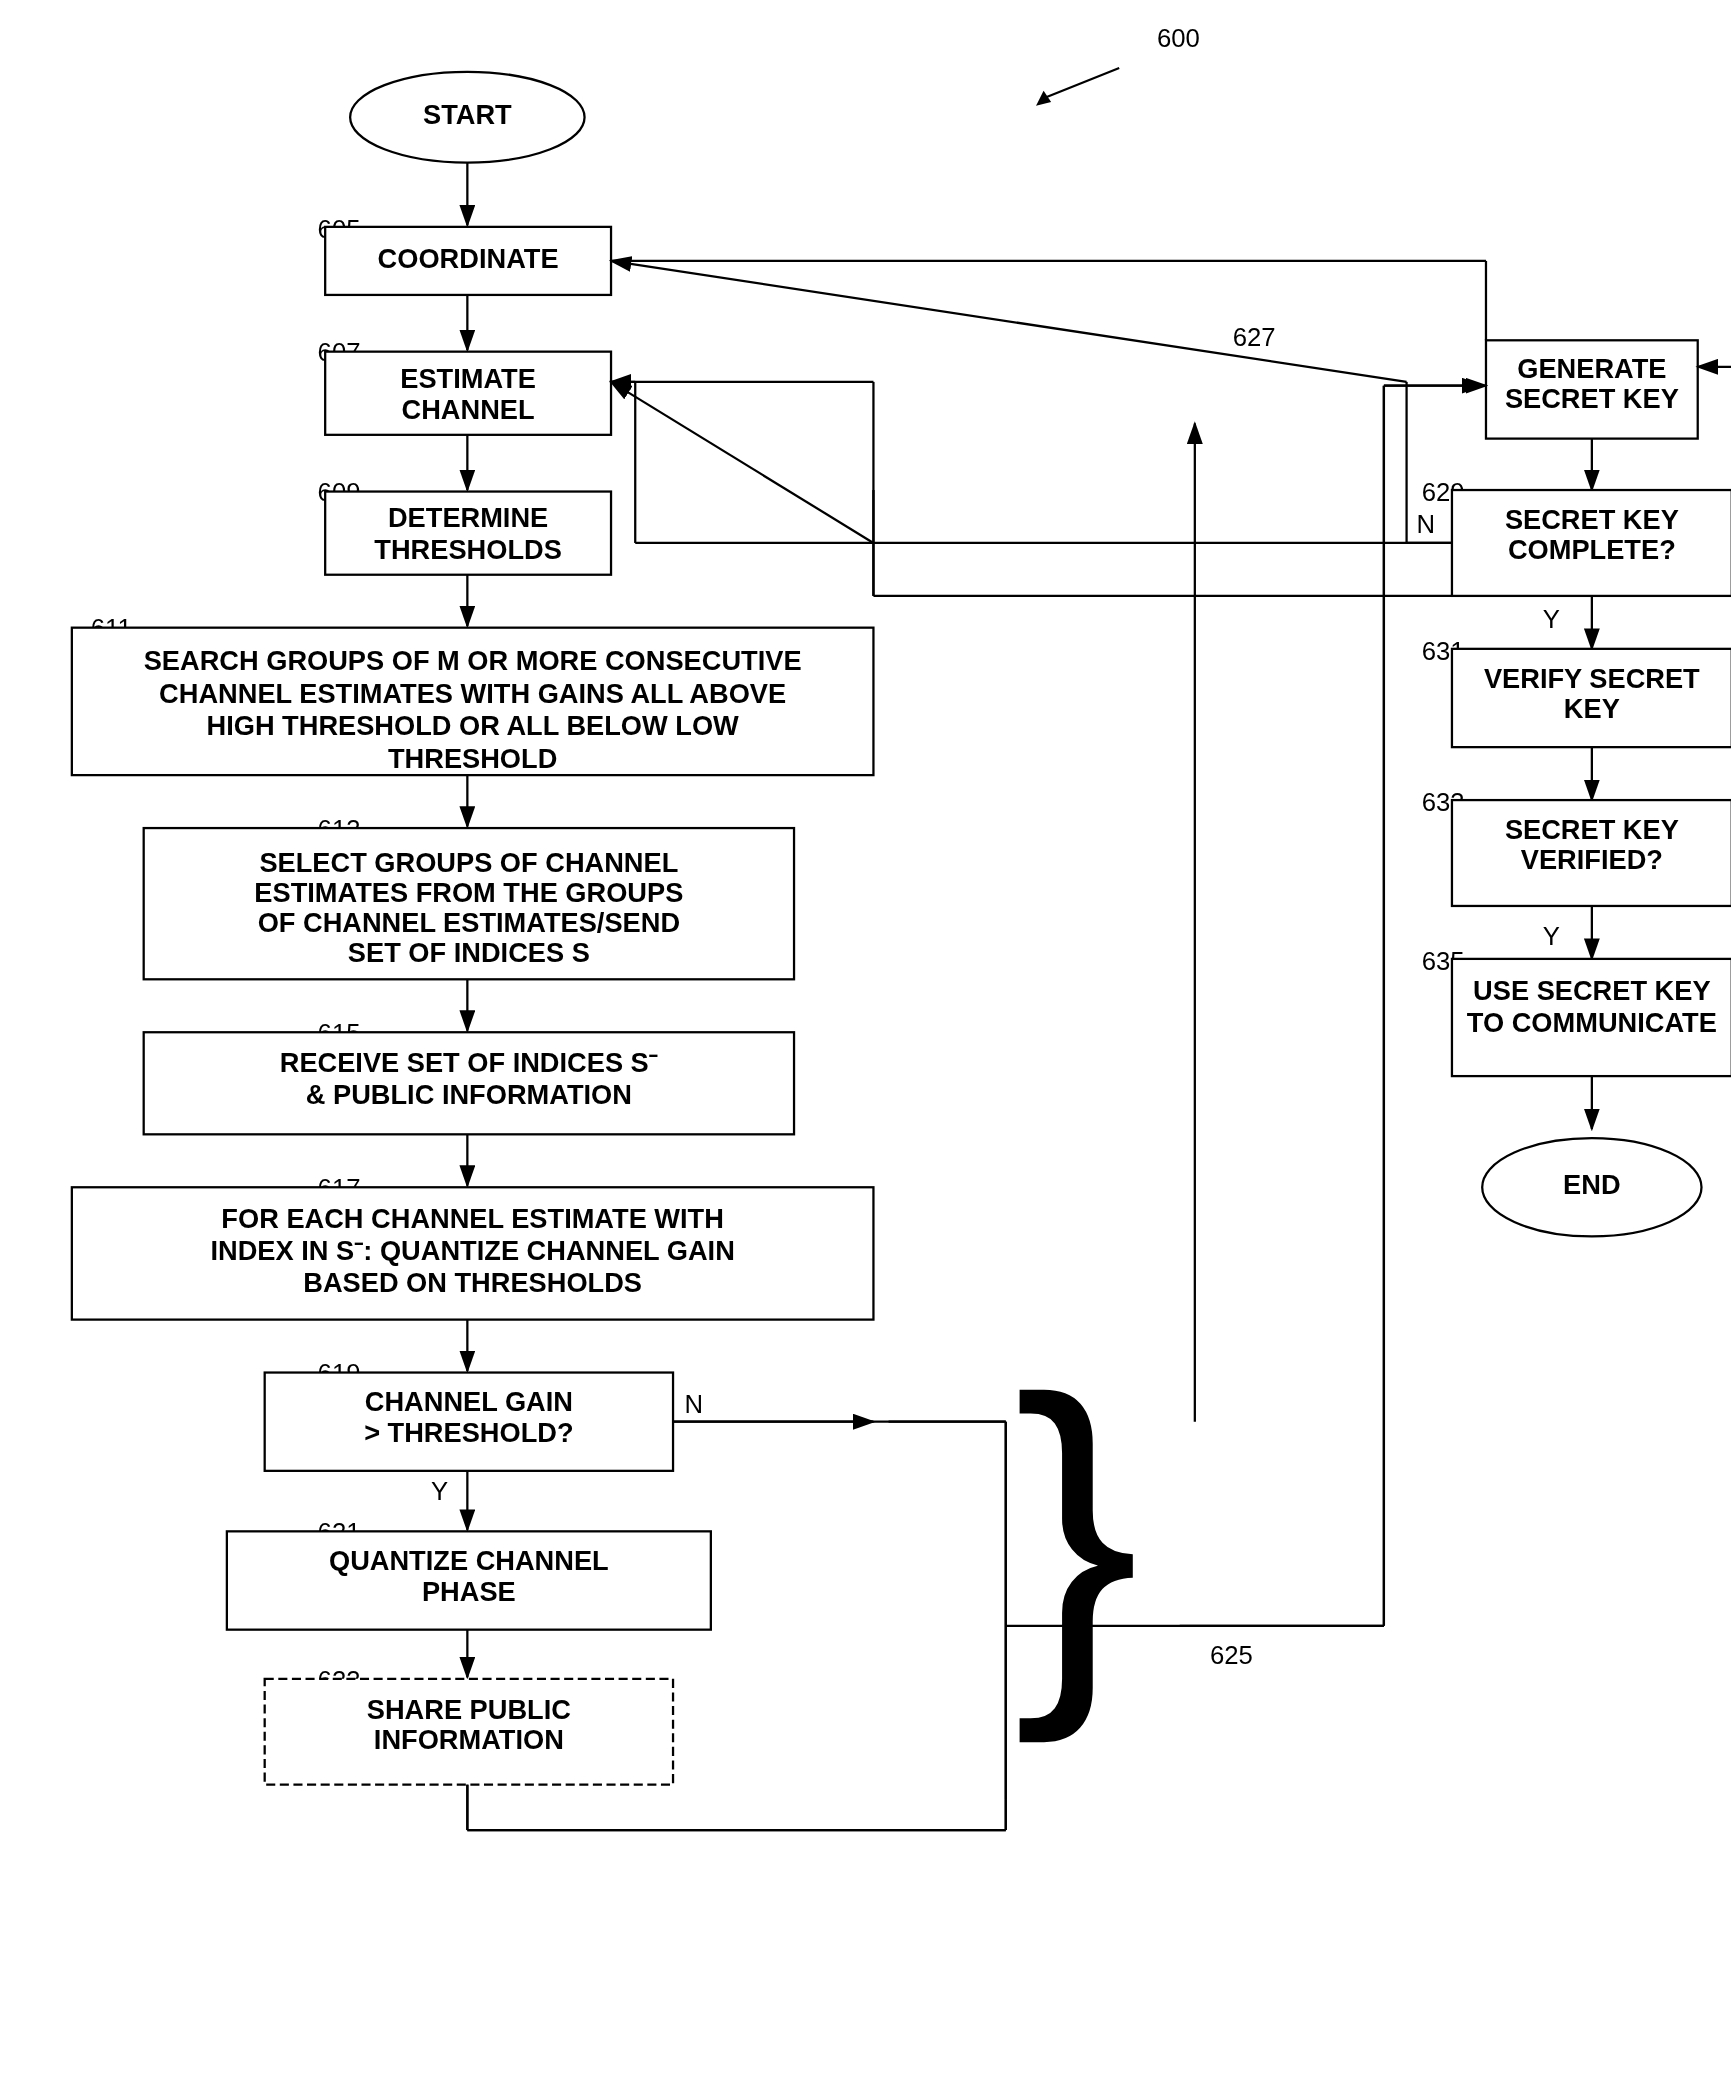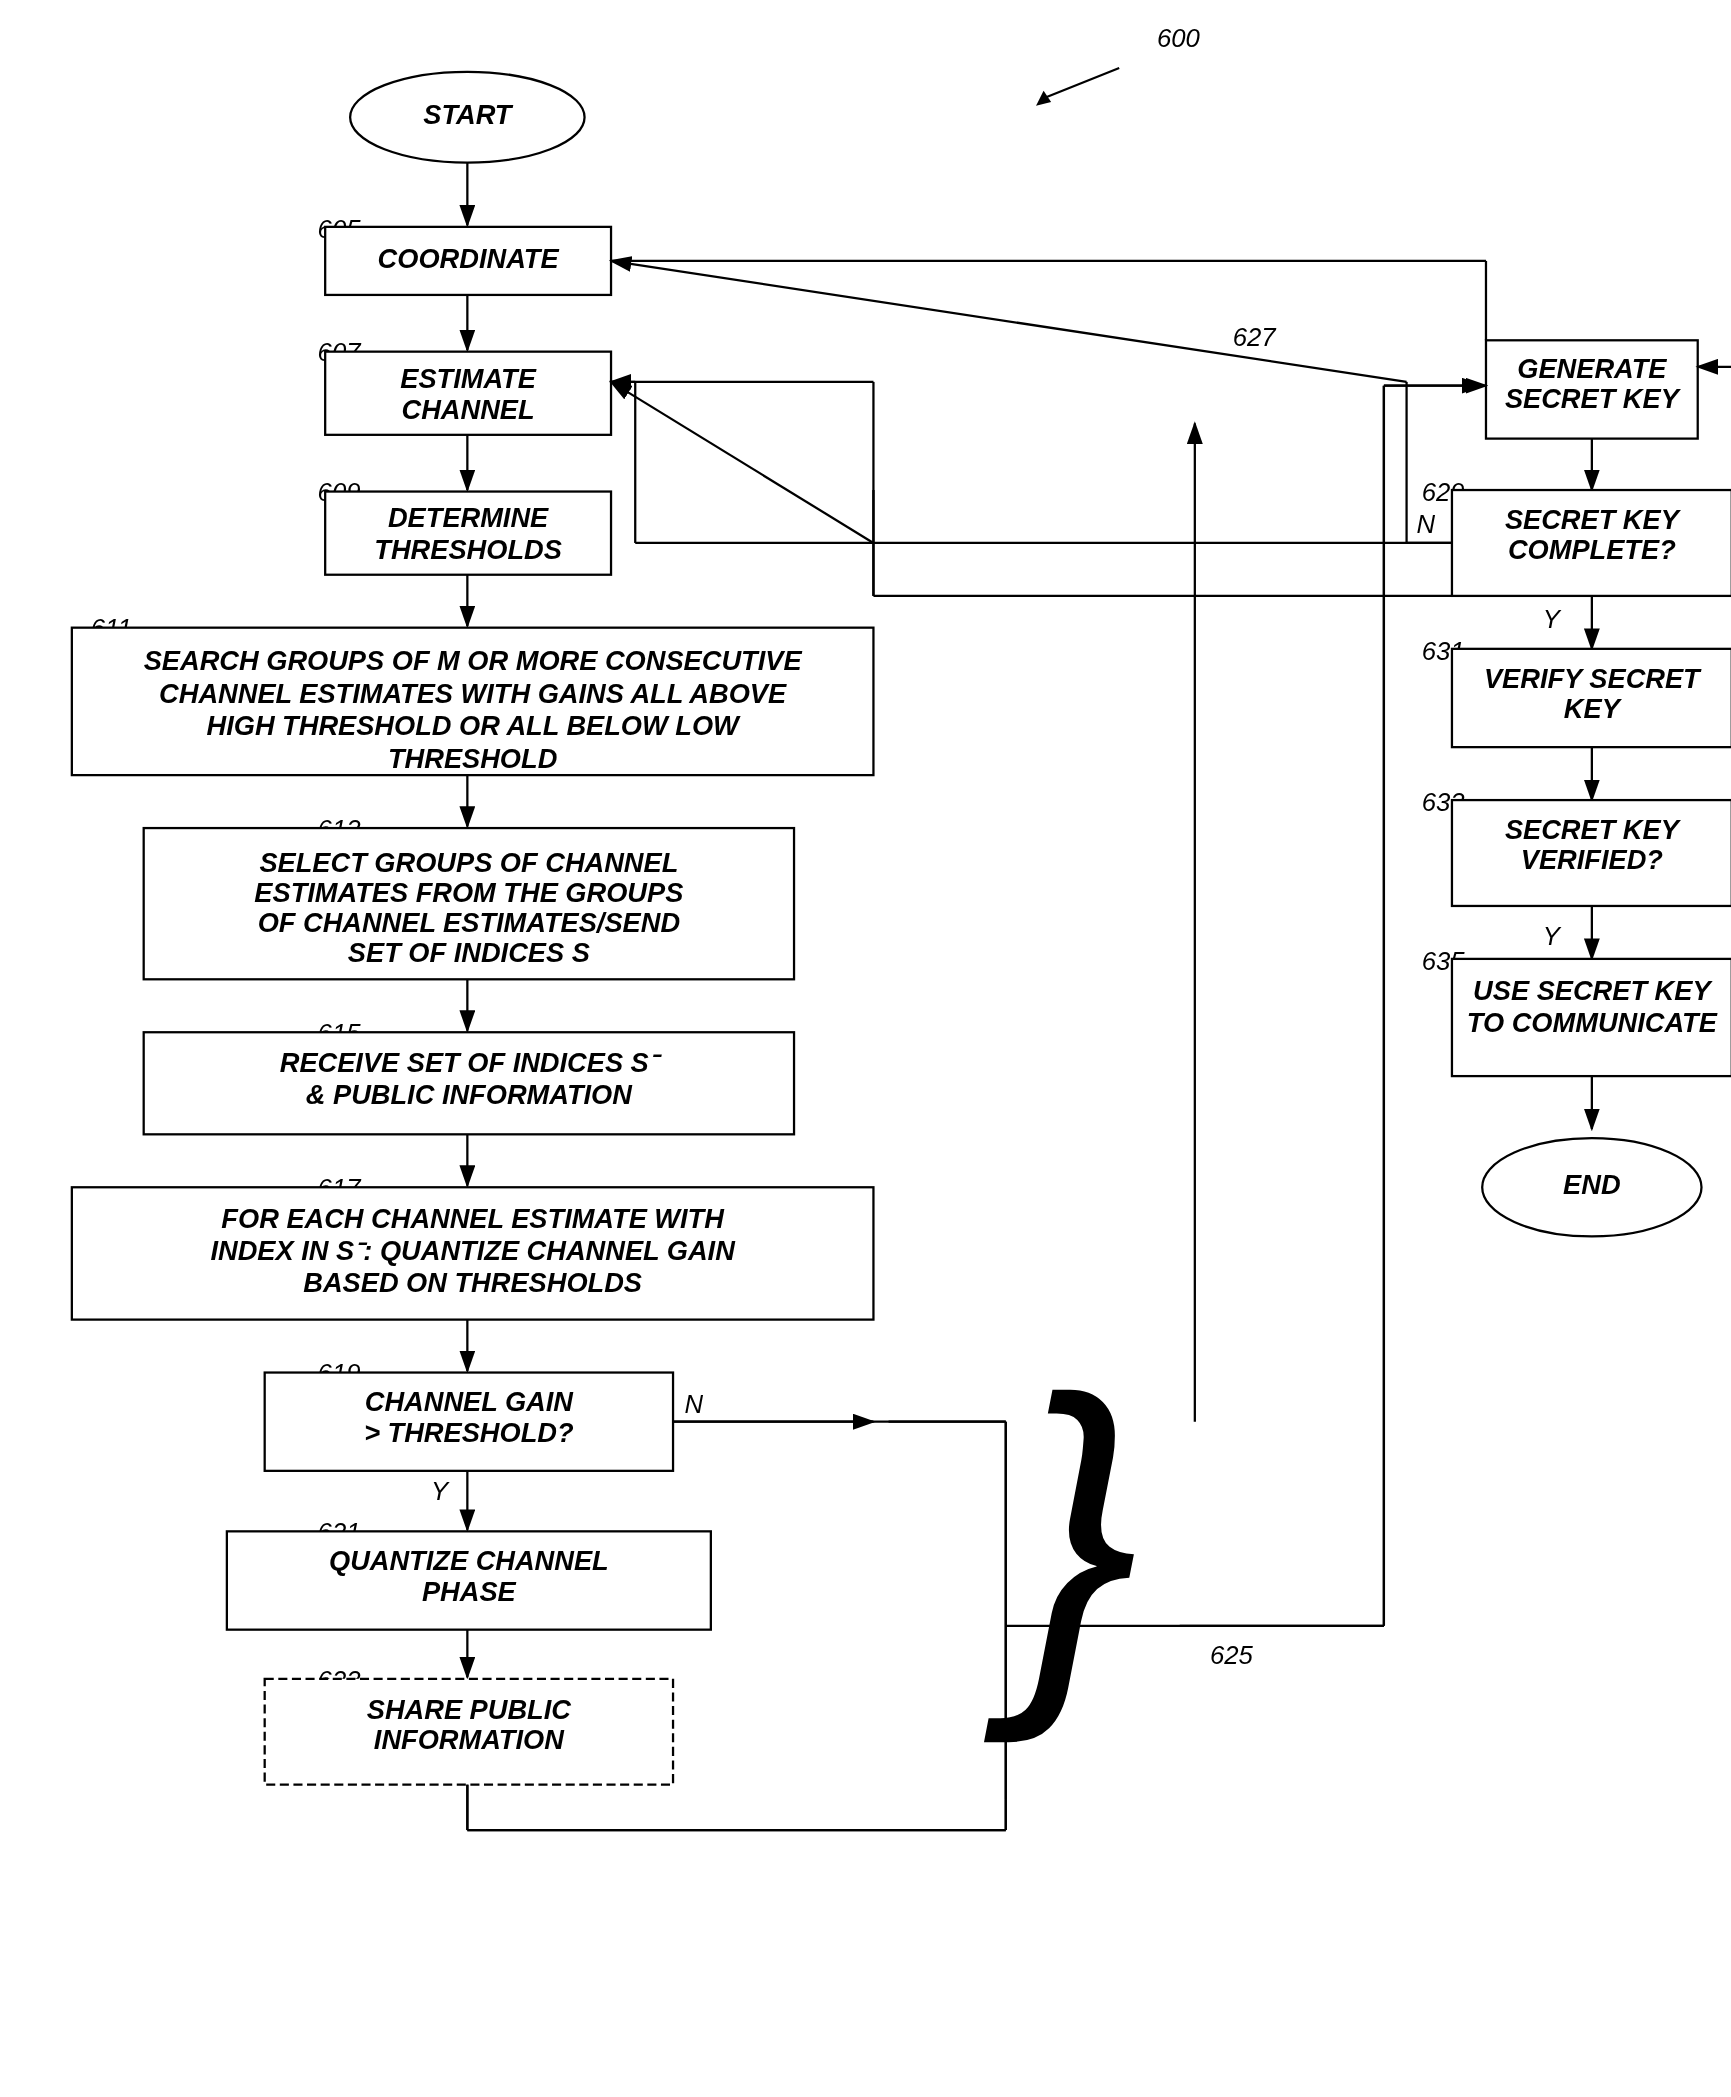--- a/index.html
+++ b/index.html
@@ -7,21 +7,21 @@
       background: #fff;
       font-family: Arial, sans-serif;
       width: 1731px;
       height: 2097px;
       position: relative;
       overflow: hidden;
     }
     .diagram-container {
       position: absolute;
       top: 0; left: 0;
-      width: 100%; height: 100%; font-style: italic;
+      width: 100%; height: 100%;
     }
     svg {
       width: 100%;
       height: 100%;
     }
     
     .node-rect {
       fill: white;
       stroke: black;
       stroke-width: 3;

